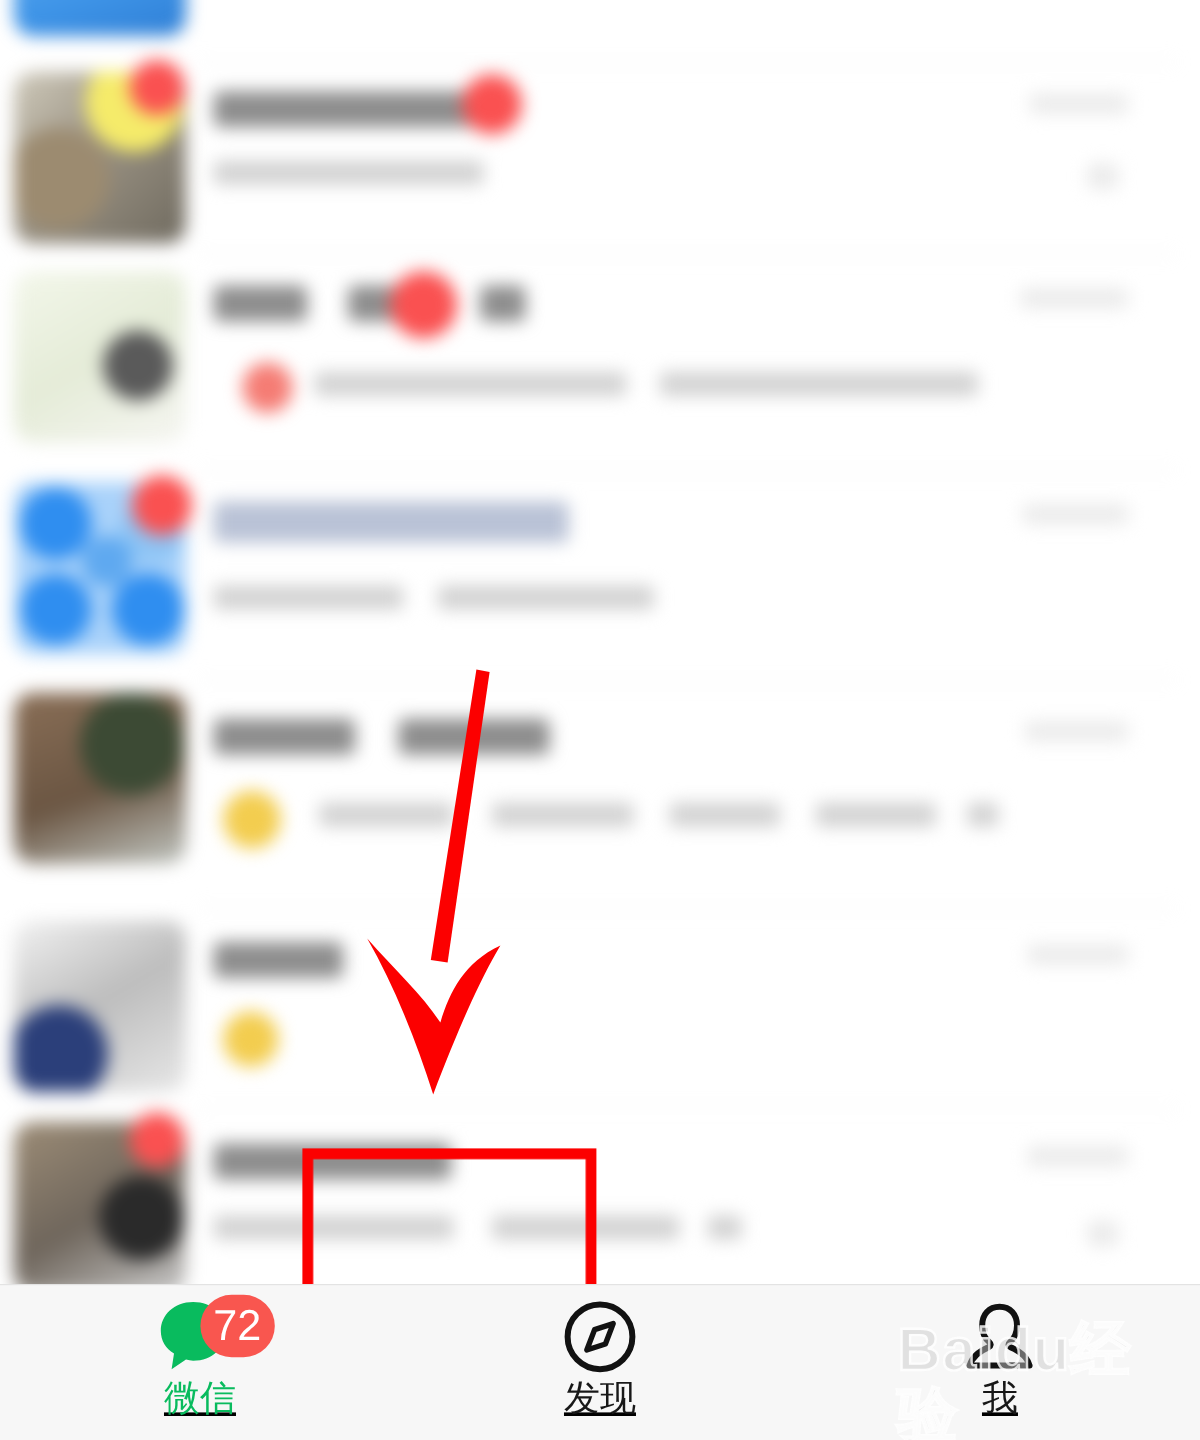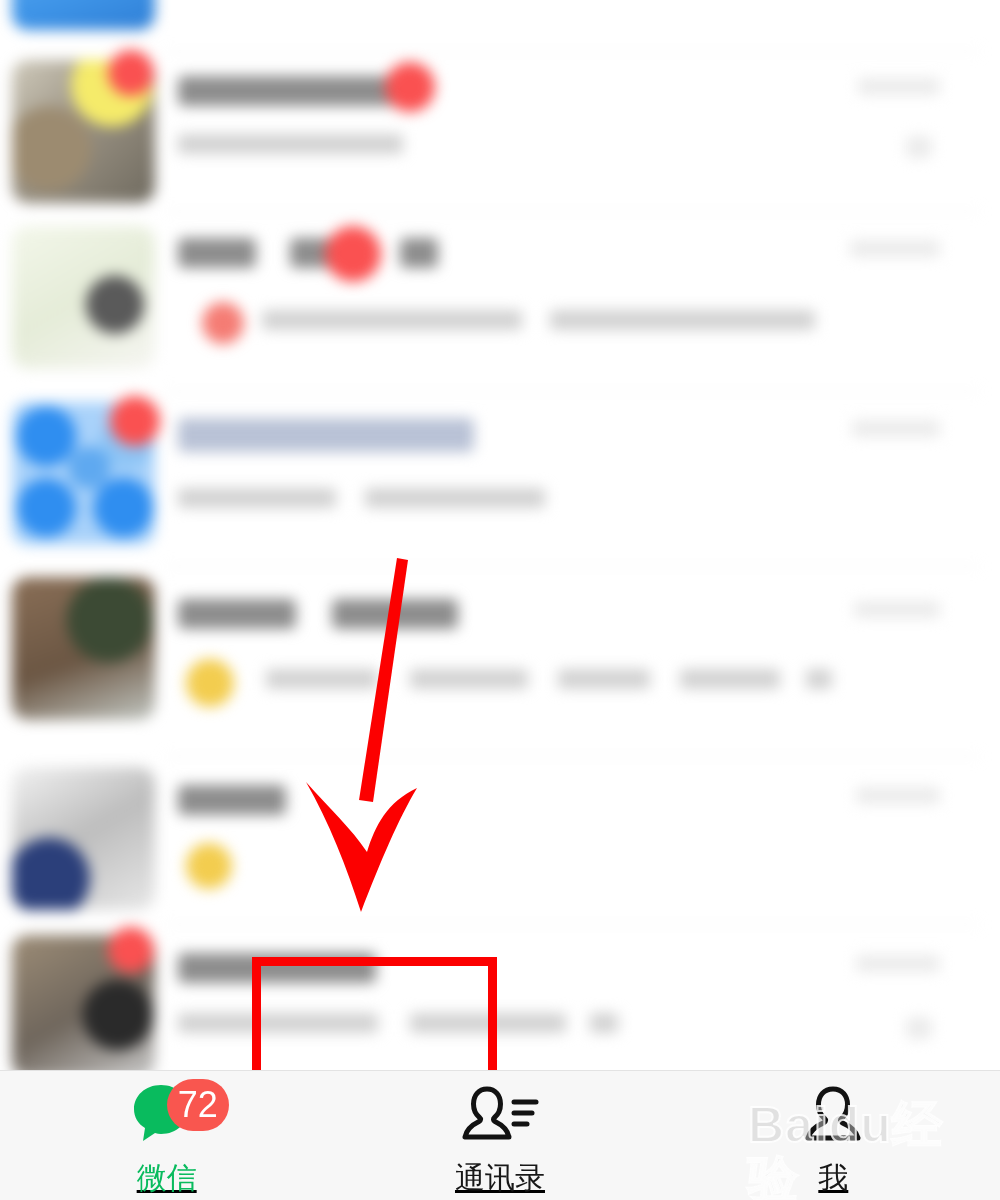--- a/index.html
+++ b/index.html
@@ -136,21 +136,21 @@
   }
   .tab-icon-wrap {
     position: relative;
     width: 96px;
     height: 62px;
     display: flex;
     align-items: center;
     justify-content: center;
   }
   .tab-label {
-    margin-top: 16px;
+    margin-top: 4px;
     font-size: 30px;
     line-height: 34px;
     color: #181818;
     font-family: "DejaVu Sans", "Liberation Sans", sans-serif;
     text-align: right;
   }
   .tab-label.active {
     color: #09bb5e;
   }
   .tab-badge {
@@ -340,41 +340,30 @@
                  L 24 52
                  C 26 52.6, 28 53, 30 53
                  C 46 53, 57 42, 57 28
                  C 57 15, 46 4, 30 4 Z" fill="#09bb5e"></path>
       </svg>
       <div class="tab-badge">72</div>
     </div>
     <div class="tab-label active">微信</div>
   </div>
 
+
   <div class="tab-item">
     <div class="tab-icon-wrap">
-      <svg width="80" height="58" viewBox="0 0 80 58">
-        <path d="M27 4
-                 C 18.5 4, 13.5 10.5, 13.5 19
-                 C 13.5 25, 16.5 30, 19.5 32.5
-                 C 21 33.8, 21 35.5, 19 36.6
-                 C 12 40, 6.5 44.5, 5 52
-                 L 49 52
-                 C 47.5 44.5, 42 40, 35 36.6
-                 C 33 35.5, 33 33.8, 34.5 32.5
-                 C 37.5 30, 40.5 25, 40.5 19
-                 C 40.5 10.5, 35.5 4, 27 4 Z" fill="none" stroke="#121212" stroke-width="5" stroke-linejoin="round" stroke-linecap="round"></path>
-        <line x1="54" y1="17" x2="76" y2="17" stroke="#121212" stroke-width="5" stroke-linecap="round"></line>
-        <line x1="54" y1="28" x2="72" y2="28" stroke="#121212" stroke-width="5" stroke-linecap="round"></line>
-        <line x1="54" y1="39" x2="67" y2="39" stroke="#121212" stroke-width="5" stroke-linecap="round"></line>
+      <svg width="62" height="62" viewBox="0 0 62 62">
+        <circle cx="31" cy="31" r="27" fill="none" stroke="#121212" stroke-width="5"></circle>
+        <path d="M42 20 L35.5 37 L20 42 L26.5 25 Z" fill="none" stroke="#121212" stroke-width="4.5" stroke-linejoin="round"></path>
       </svg>
     </div>
-    <div class="tab-label">通讯录</div>
+    <div class="tab-label">发现</div>
   </div>
-
 
   <div class="tab-item">
     <div class="tab-icon-wrap">
       <svg width="62" height="58" viewBox="0 0 62 58">
         <path d="M31 4
                  C 22 4, 16.5 10.5, 16.5 19.5
                  C 16.5 26, 19.5 31, 22.5 33.5
                  C 24 34.8, 24 36.5, 22 37.6
                  C 14 41, 8 46, 6 53
                  L 56 53

